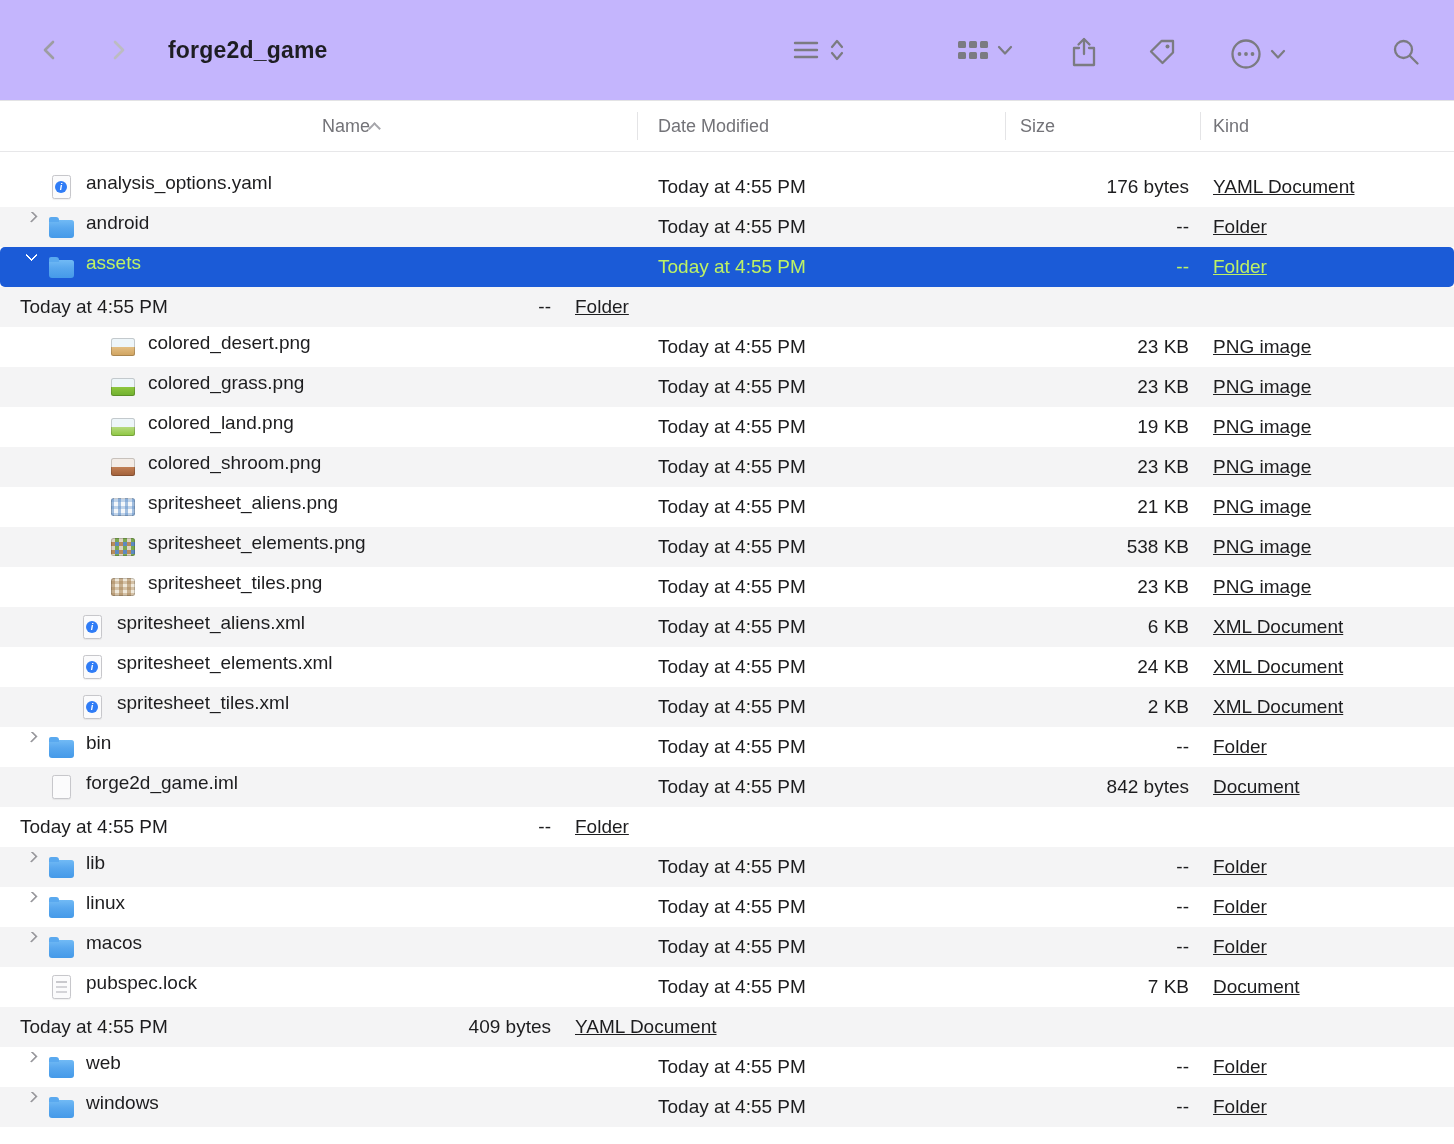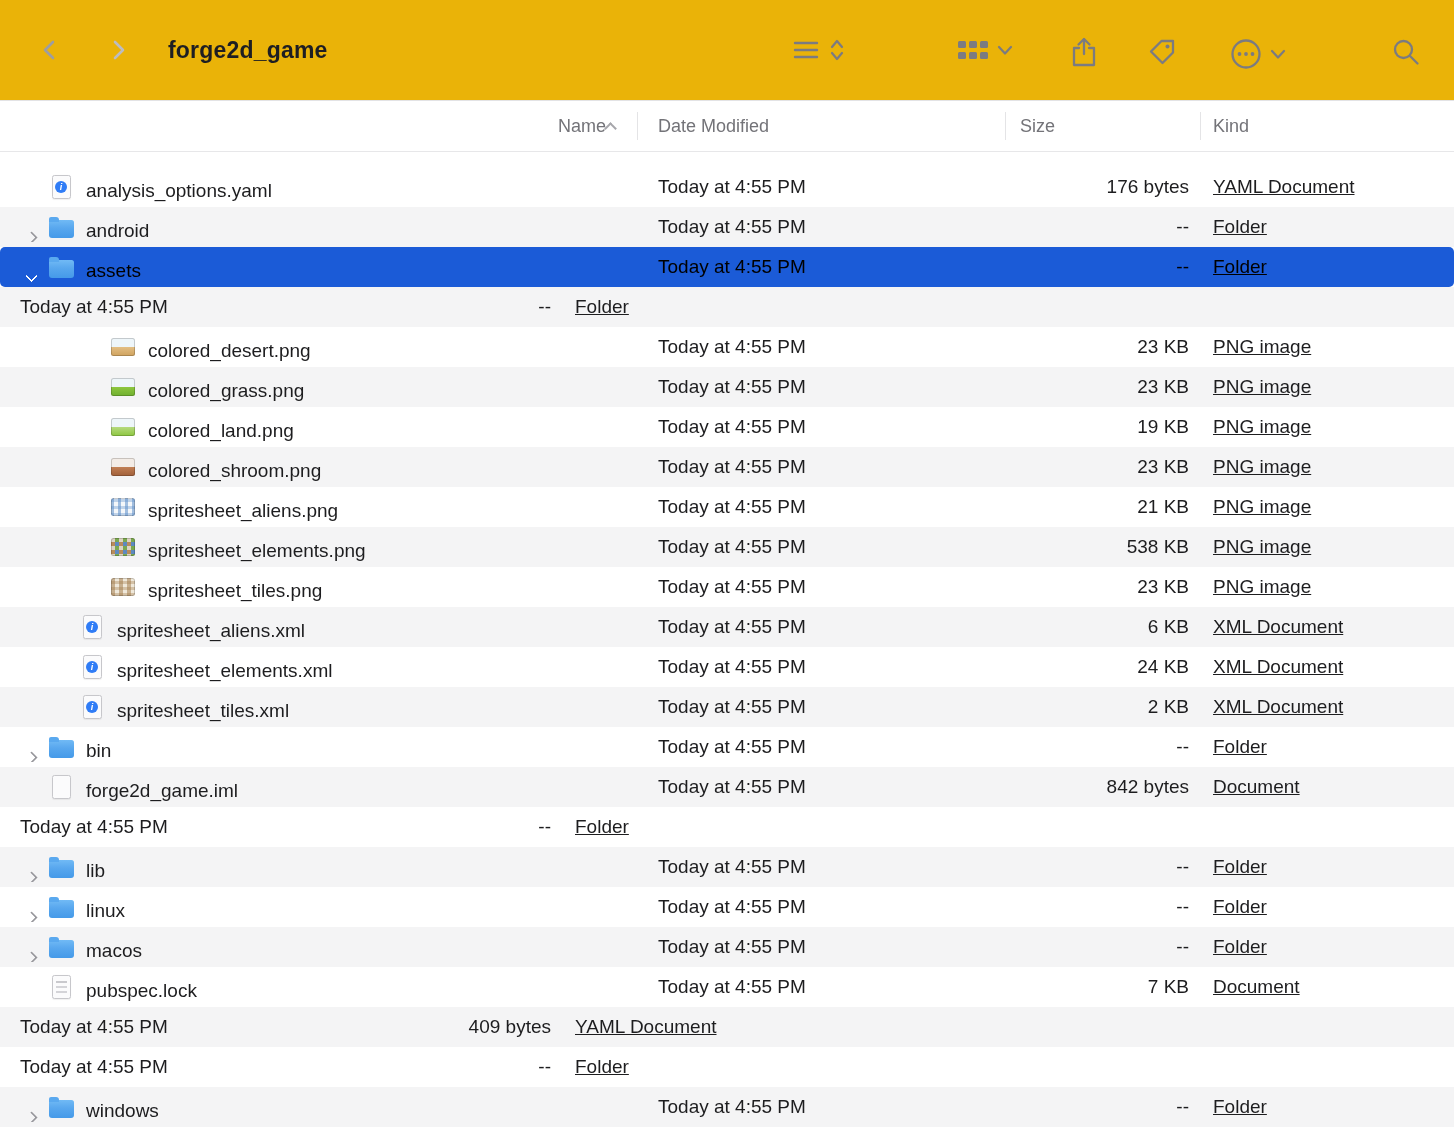--- a/index.html
+++ b/index.html
@@ -6,48 +6,48 @@
   html, body { margin: 0; padding: 0; }
   body {
     width: 1454px; height: 1144px;
     background: #ffffff;
     font-family: "Liberation Sans", "DejaVu Sans", sans-serif;
     color: #1d1d1f;
     overflow: hidden;
   }
 
   
-  .toolbar { position: relative; height: 101px; background: #eab308; border-bottom: 1px solid #e3e3e5; }
+  .toolbar { position: relative; height: 101px; background: #c4b5fd; border-bottom: 1px solid #e3e3e5; }
   .tb { position: absolute; top: 36px; display: flex; align-items: center; gap: 6px; cursor: default; }
   .tb svg { display: block; }
   .title {
     position: absolute; left: 168px; top: 0; height: 100px;
     display: flex; align-items: center;
     font-size: 23px; font-weight: 700; color: #1e1e23; letter-spacing: .2px;
   }
 
   
   .cols-header {
     display: flex; align-items: center; height: 51px;
     border-bottom: 1px solid #e7e7e9;
     font-size: 18px; color: #737378; background: #fff; cursor: default;
   }
-  .h-name { width: 637px; padding-left: 86px; padding-right: 22px; display: flex; align-items: center; justify-content: flex-end; }
+  .h-name { width: 637px; padding-left: 86px; padding-right: 22px; display: flex; align-items: center; justify-content: center; }
   .h-date { width: 367px; padding-left: 20px; }
   .h-size { width: 194px; padding-left: 14px; }
   .h-kind { flex: 1; padding-left: 12px; }
   .h-sep { width: 1px; align-self: stretch; margin: 11px 0; background: #e4e4e6; }
   .sort-up { width: 9px; height: 9px; border-left: 2px solid #a6a6ab; border-top: 2px solid #a6a6ab; transform: rotate(45deg); margin-top: 4px; }
 
   
   .list { padding-top: 15px; background: #fff; }
   .row { display: flex; align-items: center; height: 40px; font-size: 19px; }
   .row.alt { background: #f4f4f5; }
-  .row.selected { background: #1b5bd7; color: #000000; border-radius: 5px; }
-  .col-name { width: 638px; display: flex; align-items: flex-end; padding-left: 14px; white-space: nowrap; overflow: hidden; }
+  .row.selected { background: #1b5bd7; color: #bef264; border-radius: 5px; }
+  .col-name { width: 638px; display: flex; align-items: flex-start; padding-left: 14px; white-space: nowrap; overflow: hidden; }
   .col-date { width: 368px; padding-left: 20px; white-space: nowrap; }
   .col-size { width: 195px; padding-right: 12px; text-align: right; white-space: nowrap; }
   .col-kind { flex: 1; padding-left: 12px; white-space: nowrap; text-decoration: underline; }
   .fname { overflow: hidden; text-overflow: ellipsis; }
 
   .indent { flex: none; display: block; }
   .chev { width: 34px; flex: none; display: flex; align-items: center; justify-content: center; }
   .chev i { display: block; width: 9px; height: 9px; border-right: 2.4px solid #97979c; border-bottom: 2.4px solid #97979c; border-radius: 1px; transform: rotate(-45deg); }
   .chev.down i { transform: rotate(45deg) translate(-1px,-1px); }
   .selected .chev i { border-color: #fff; }
@@ -471,20 +471,30 @@
         <div class="col-date">Today at 4:55 PM</div>
         <div class="col-size">7 KB</div>
         <div class="col-kind">Document</div>
       </div>
       <div class="row alt">
         <div class="col-date">Today at 4:55 PM</div>
         <div class="col-size">409 bytes</div>
         <div class="col-kind">YAML Document</div>
       </div>
       <div class="row">
+        <div class="col-name">
+          <span class="indent" style="width: 0px;"></span>
+          <span class="chev">
+            <i></i>
+          </span>
+          <span class="icon-slot">
+            <span class="folder"></span>
+          </span>
+          <span class="fname">web</span>
+        </div>
         <div class="col-date">Today at 4:55 PM</div>
         <div class="col-size">--</div>
         <div class="col-kind">Folder</div>
       </div>
       <div class="row alt">
         <div class="col-name">
           <span class="indent" style="width: 0px;"></span>
           <span class="chev">
             <i></i>
           </span>

